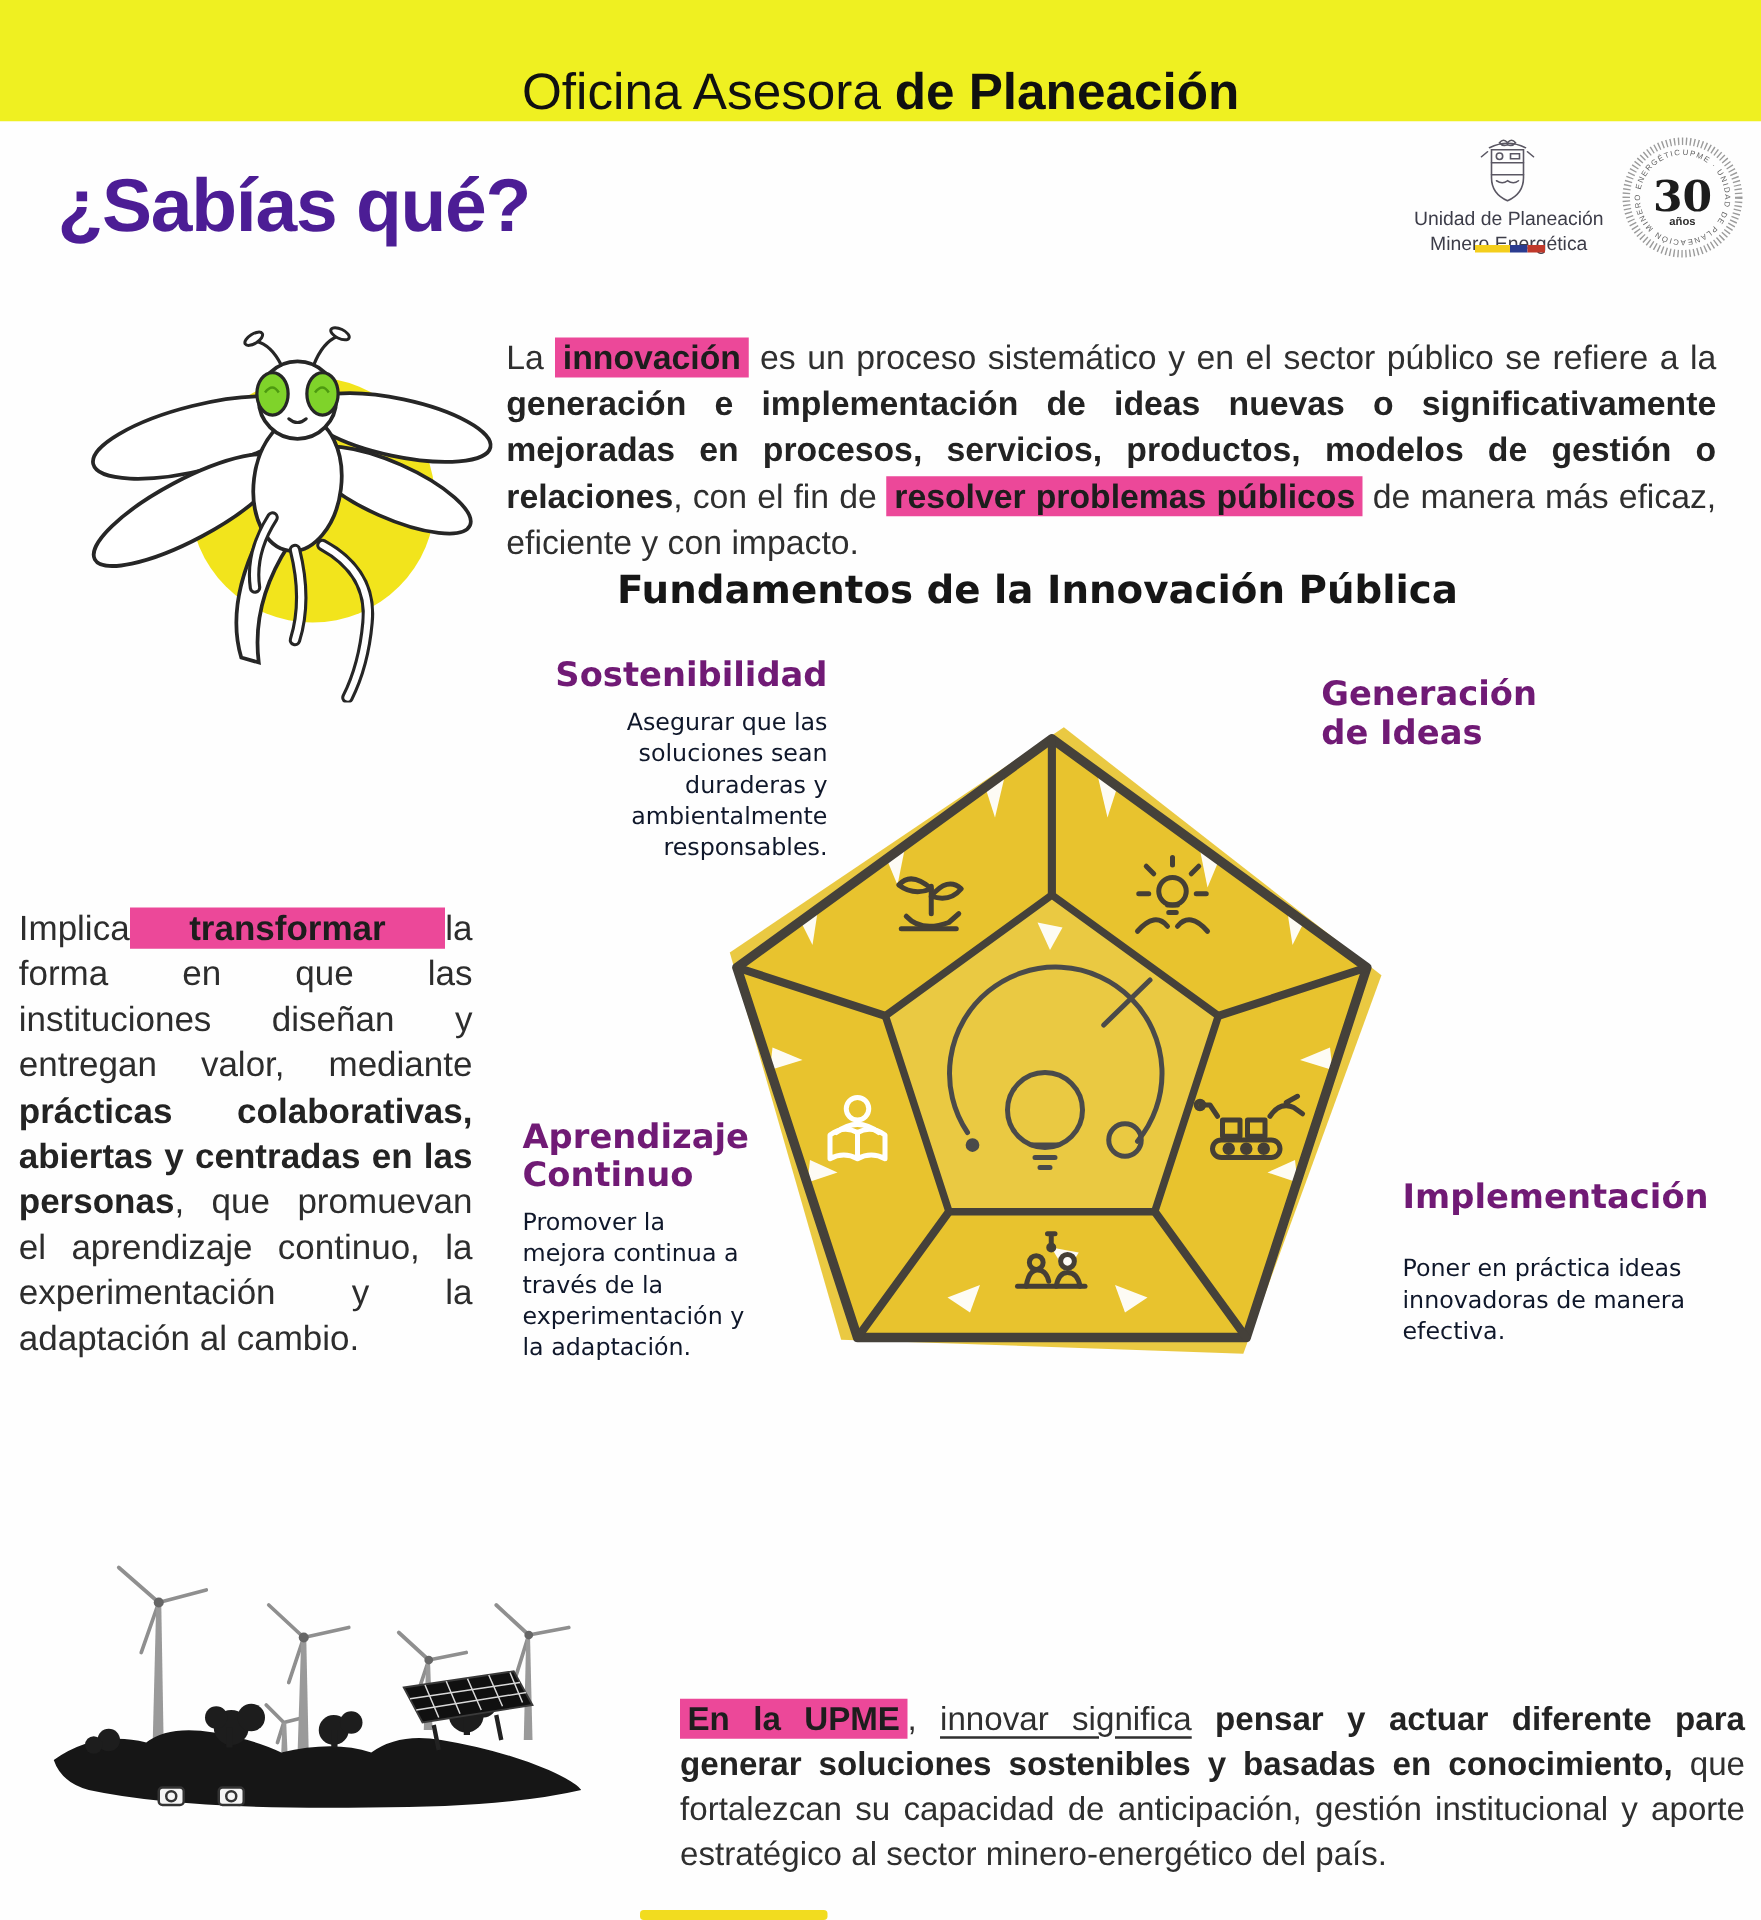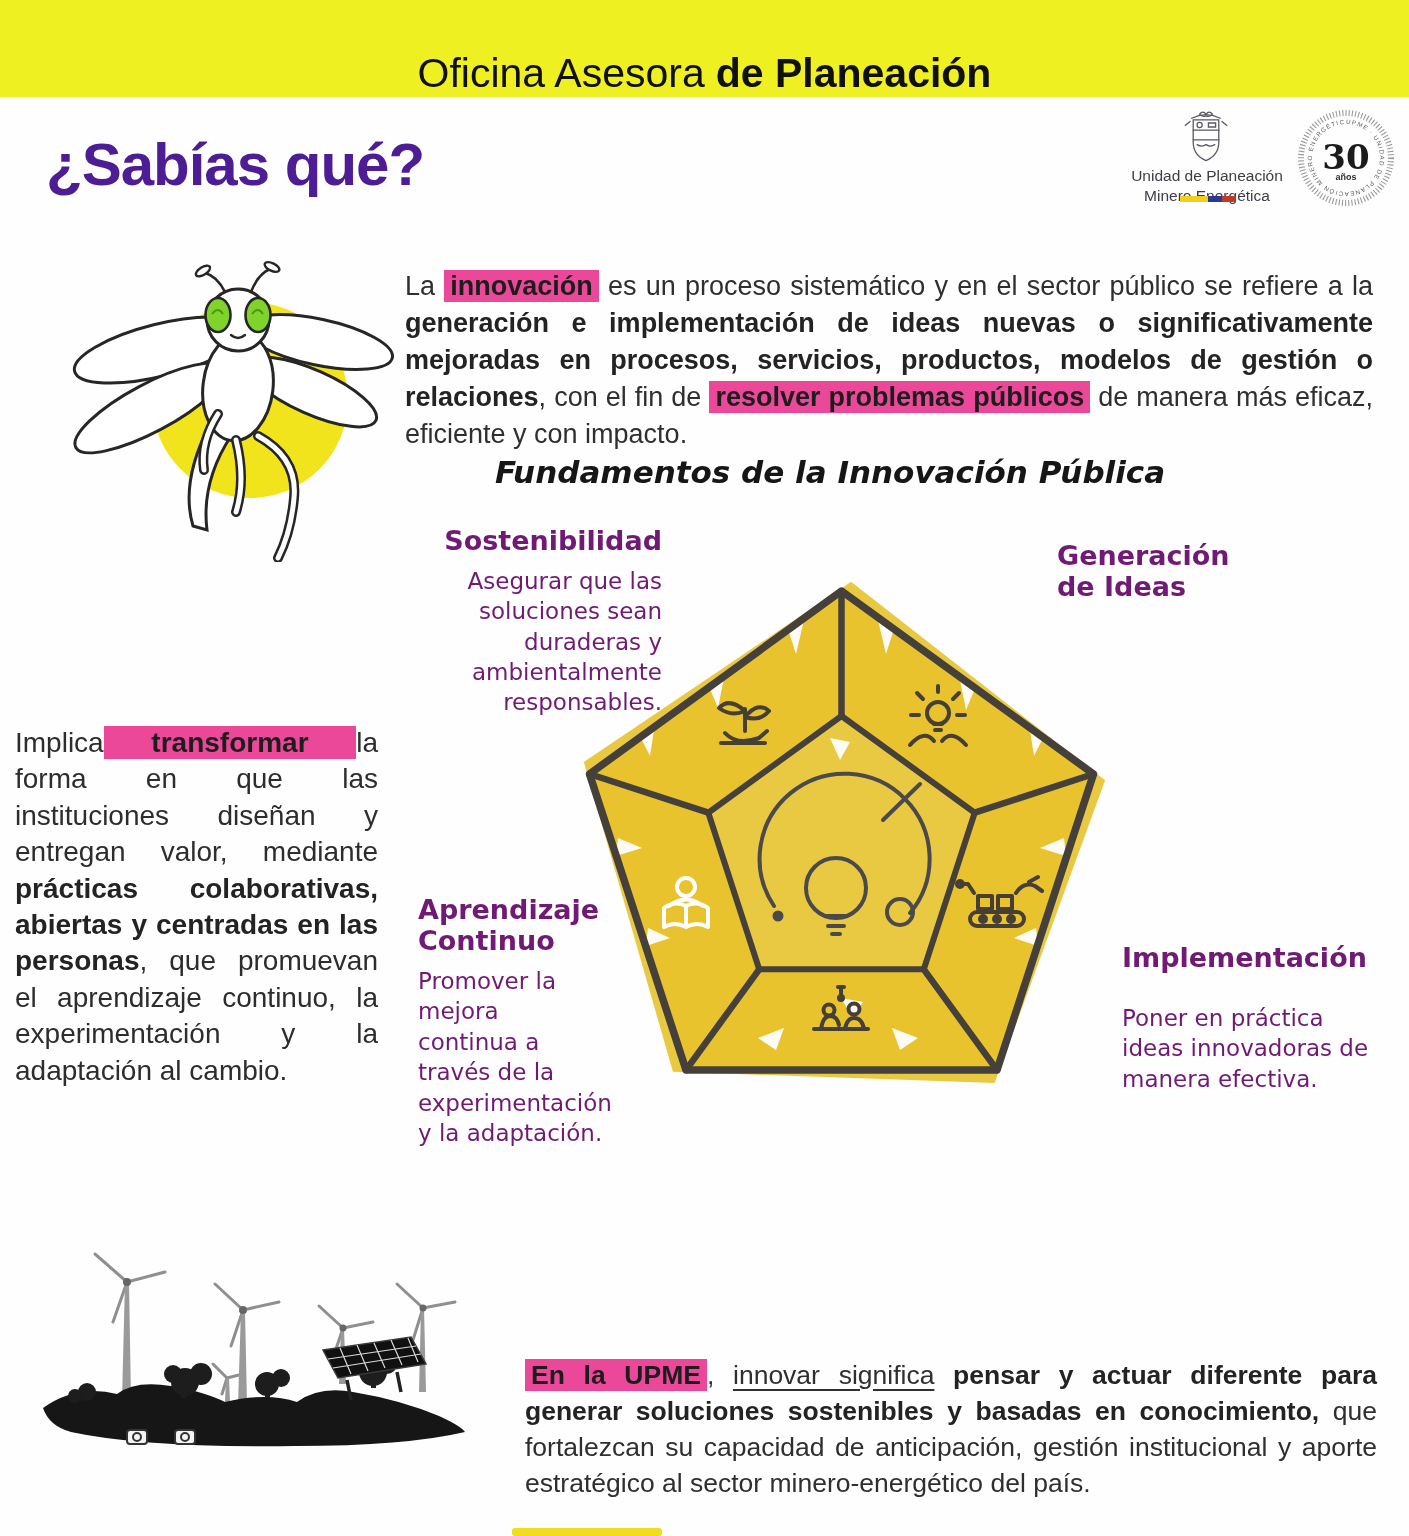--- a/index.html
+++ b/index.html
@@ -26,42 +26,42 @@
 
   
   .intro{position:absolute;left:405px;top:241px;width:968px;font-size:27px;line-height:1.37;
          text-align:justify;color:#2f2f2f;}
   .rich .b{font-weight:700;color:#232323;}
   .rich .hl{background:#ec4899;font-weight:700;color:#1d1d1d;padding:1px 6px;}
   .rich .u{text-decoration:underline;text-underline-offset:5px;text-decoration-thickness:2px;}
 
   
   .diagram-title{position:absolute;left:420px;top:454px;width:820px;text-align:center;
-                 font-size:31px;font-weight:800;color:#161616;font-family:"DejaVu Sans",sans-serif;font-style:italic;}
+                 font-size:31px;font-weight:800;color:#161616;font-family:"DejaVu Sans",sans-serif;}
   .pentagon{position:absolute;left:578px;top:568px;}
 
   .sect{position:absolute;font-family:"DejaVu Sans",sans-serif;}
   .sect h3{margin:0;font-size:27px;font-weight:800;color:#701a75;line-height:1.15;}
-  .sect p{margin:10px 0 0 0;font-size:23px;line-height:1.32;color:#701a75;}
+  .sect p{margin:10px 0 0 0;font-size:19px;line-height:1.32;color:#0f172a;}
   .sect-sostenibilidad{left:430px;top:525px;width:232px;text-align:right;}
   .sect-generacion{left:1057px;top:540px;width:270px;text-align:left;}
   .sect-generacion h3{width:200px;}
   .sect-generacion p{margin-top:14px;}
   .sect-aprendizaje{left:418px;top:894px;width:186px;text-align:left;}
   .sect-implementacion{left:1122px;top:942px;width:268px;text-align:left;}
   .sect-implementacion p{margin-top:30px;}
   .sect-colaboracion{left:650px;top:1152px;width:420px;text-align:center;}
   .sect-colaboracion p{margin-top:16px;padding:0 18px;}
 
   
   .left-note{position:absolute;left:15px;top:697px;width:363px;font-size:28px;line-height:1.3;
              text-align:justify;color:#2d2d2d;}
 
   
-  .outro{position:absolute;left:525px;top:1330px;width:852px;font-size:26.5px;line-height:1.37;
+  .outro{position:absolute;left:544px;top:1330px;width:852px;font-size:26.5px;line-height:1.37;
          text-align:justify;color:#2f2f2f;}
   .bottom-smudge{position:absolute;left:512px;top:1528px;width:150px;height:8px;
                  background:#F2DC1F;border-radius:3px;}
 
   .dragonfly{position:absolute;left:60px;top:222px;}
   .windfarm{position:absolute;left:35px;top:1232px;}
 </style>
 </head>
 <body>
 

